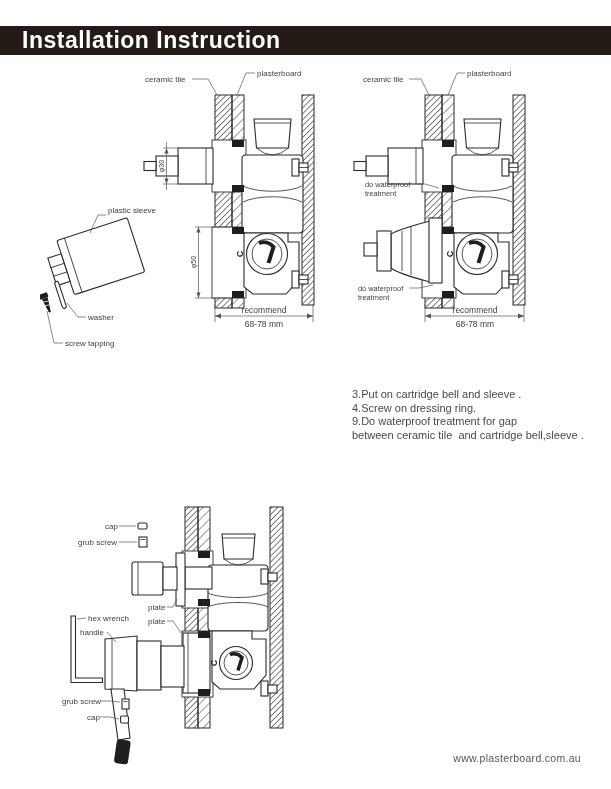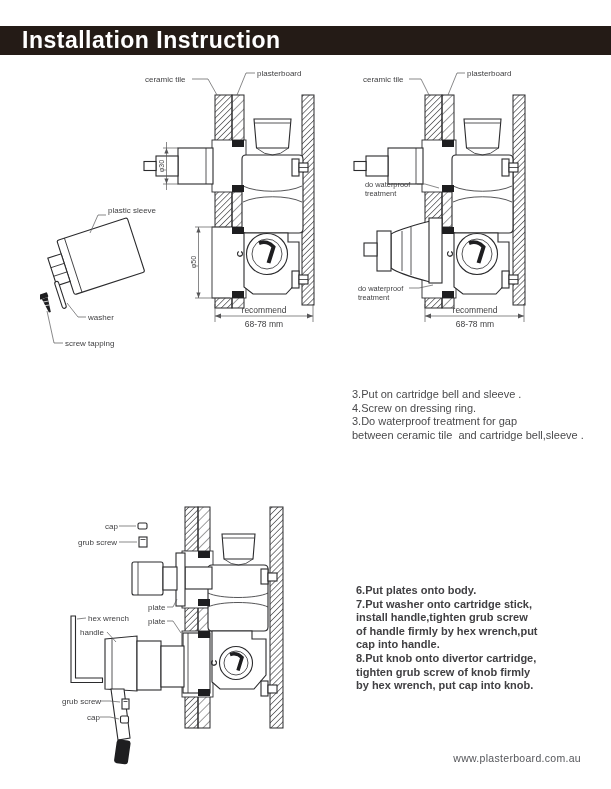--- a/index.html
+++ b/index.html
@@ -368,26 +368,18 @@
     <polyline class="leader" points="67,137 76,147"></polyline>
 
     <text class="lbl" x="22" y="209">grub screw</text>
     <polyline class="leader" points="60,206 70,206 80,207"></polyline>
     <text class="lbl" x="47" y="225">cap</text>
     <polyline class="leader" points="60,222 70,222 79,224"></polyline>
   </svg>
 
   <div class="steps" style="left:352px;top:388px;width:250px">3.Put on cartridge bell and sleeve .
 4.Screw on dressing ring.
-3.Do waterproof treatment for gap
+9.Do waterproof treatment for gap
 between ceramic tile  and cartridge bell,sleeve .</div>
-  <div class="steps steps-bold" style="left:356px;top:584px;width:240px">6.Put plates onto body.
-7.Put washer onto cartridge stick,
-install handle,tighten grub screw
-of handle firmly by hex wrench,put
-cap into handle.
-8.Put knob onto divertor cartridge,
-tighten grub screw of knob firmly
-by hex wrench, put cap into knob.</div>
 
   <div class="site">www.plasterboard.com.au</div>
 
 </div>
 
 </body></html>

